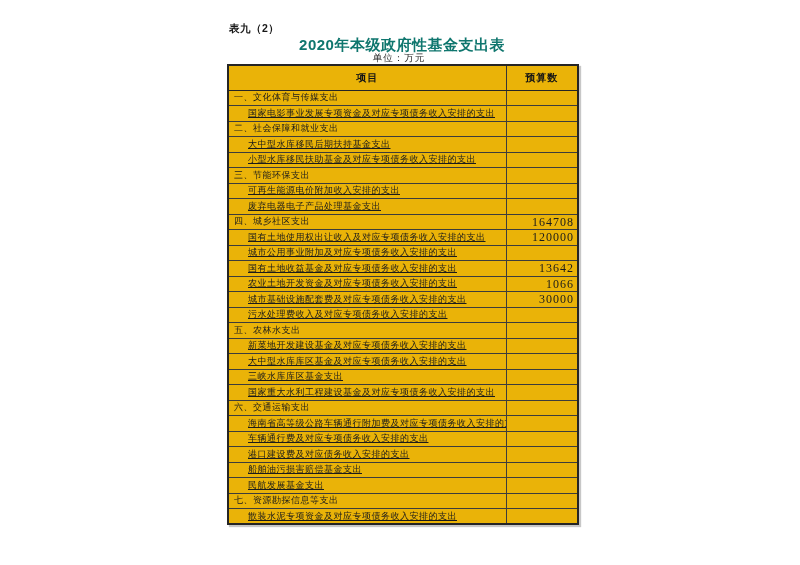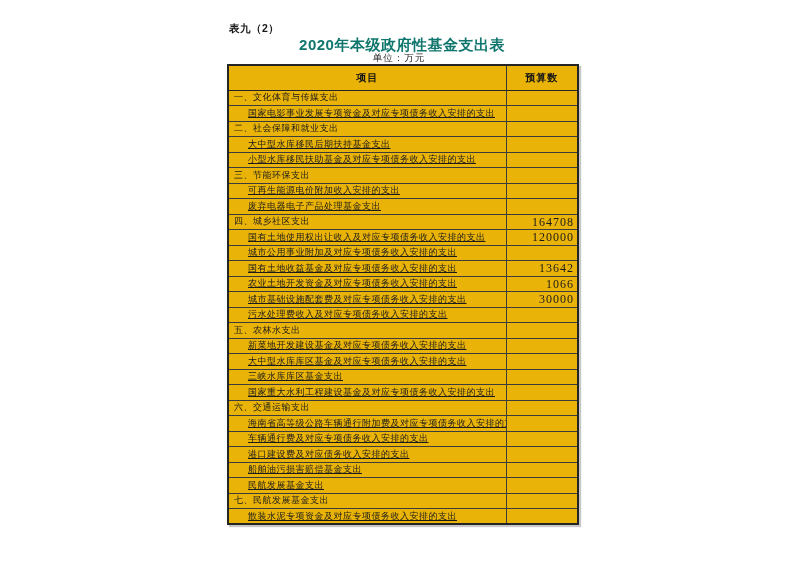--- a/index.html
+++ b/index.html
@@ -208,21 +208,21 @@
         </tr>
         <tr>
           <td class="item-cell level-2">船舶油污损害赔偿基金支出</td>
           <td class="value-cell"></td>
         </tr>
         <tr>
           <td class="item-cell level-2">民航发展基金支出</td>
           <td class="value-cell"></td>
         </tr>
         <tr>
-          <td class="item-cell level-1">七、民航发展基金支出</td>
+          <td class="item-cell level-1">七、资源勘探信息等支出</td>
           <td class="value-cell"></td>
         </tr>
         <tr>
           <td class="item-cell level-2">散装水泥专项资金及对应专项债务收入安排的支出</td>
           <td class="value-cell"></td>
         </tr>
       </tbody>
   </table>
 
 </div>

